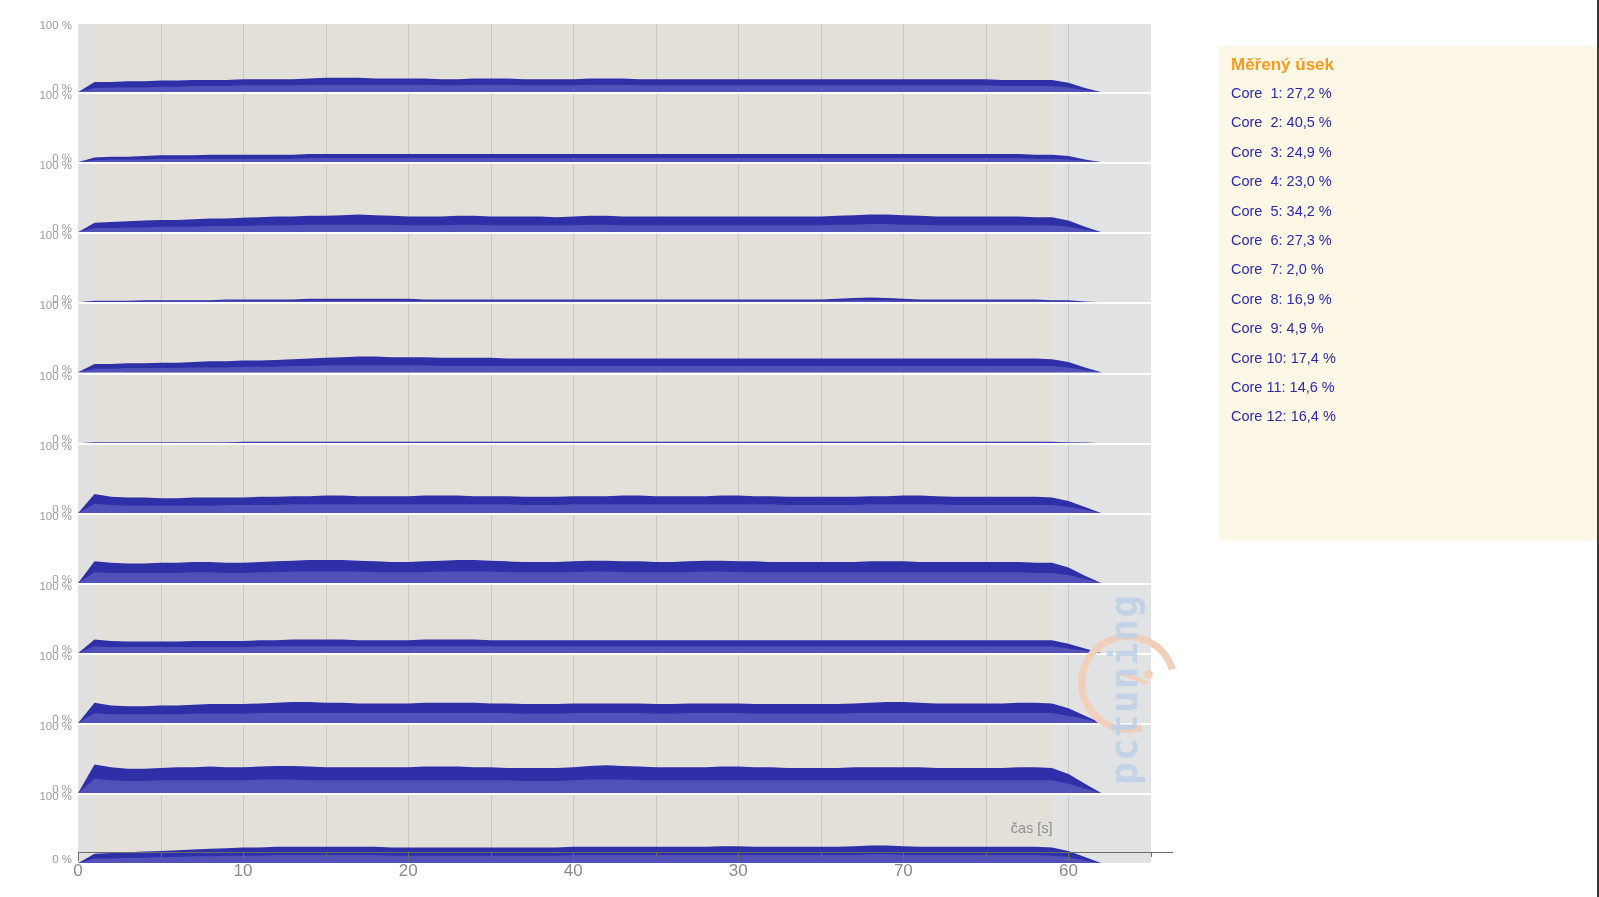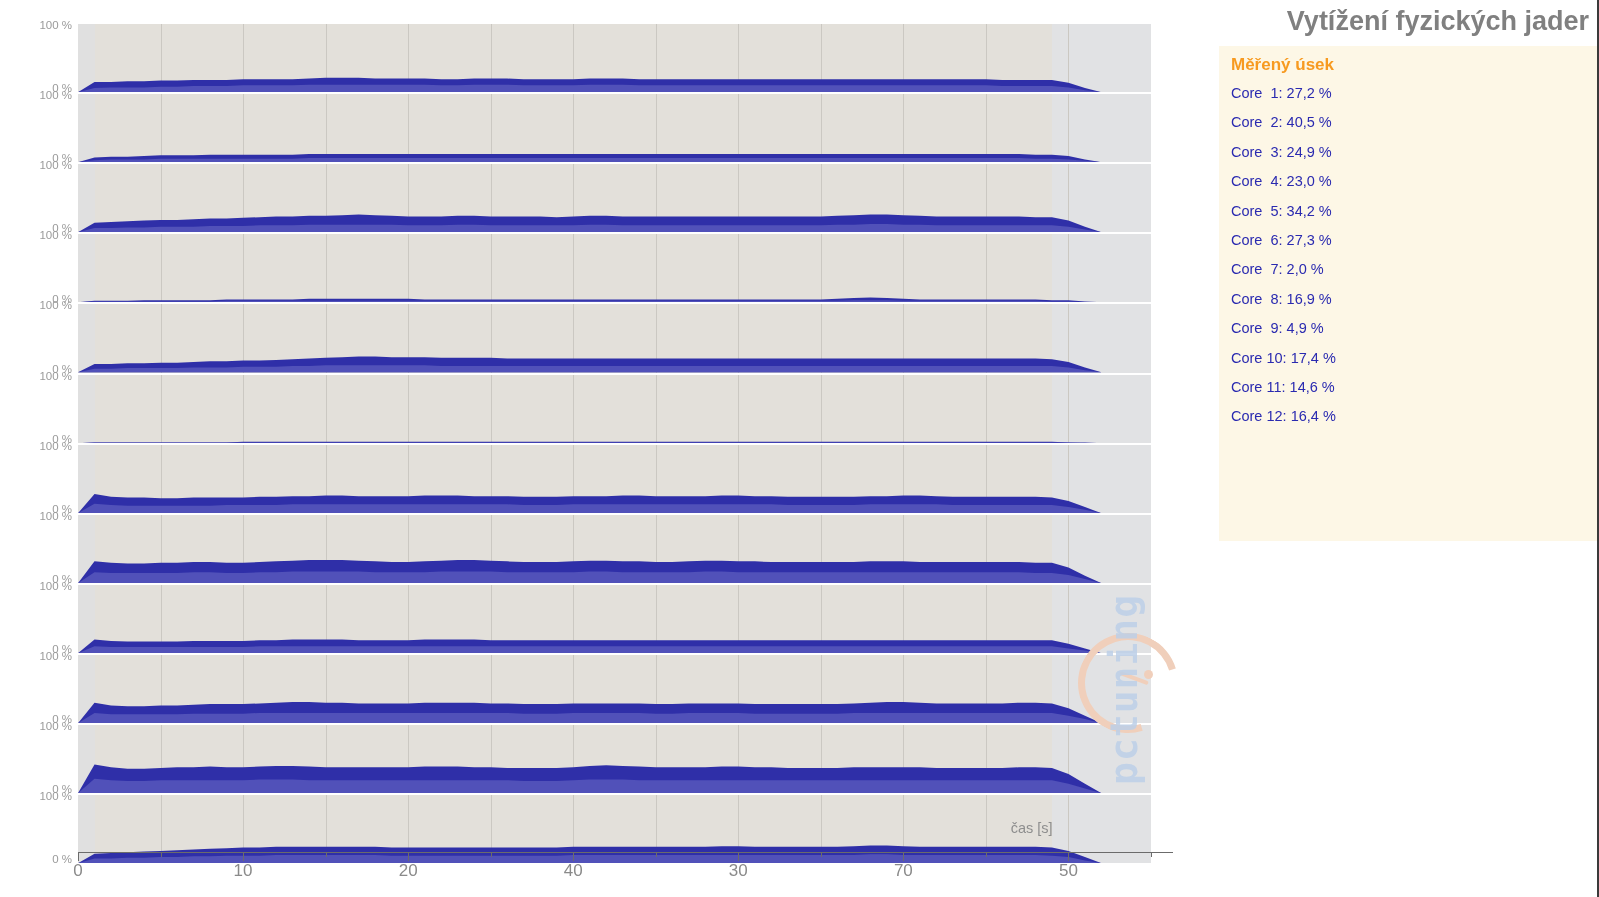--- a/index.html
+++ b/index.html
@@ -365,41 +365,40 @@
         <div class="xtlabel" style="left: 243.077px;">10</div>
         <div class="xtick major" style="left: 408.154px;"></div>
         <div class="xtlabel" style="left: 408.154px;">20</div>
         <div class="xtick major" style="left: 573.231px;"></div>
         <div class="xtlabel" style="left: 573.231px;">40</div>
         <div class="xtick major" style="left: 738.308px;"></div>
         <div class="xtlabel" style="left: 738.308px;">30</div>
         <div class="xtick major" style="left: 903.385px;"></div>
         <div class="xtlabel" style="left: 903.385px;">70</div>
         <div class="xtick major" style="left: 1068.46px;"></div>
-        <div class="xtlabel" style="left: 1068.46px;">50</div>
+        <div class="xtlabel" style="left: 1068.46px;">60</div>
         <div class="xtick minor" style="left: 160.538px;"></div>
         <div class="xtick minor" style="left: 325.615px;"></div>
         <div class="xtick minor" style="left: 490.692px;"></div>
         <div class="xtick minor" style="left: 655.769px;"></div>
         <div class="xtick minor" style="left: 820.846px;"></div>
         <div class="xtick minor" style="left: 985.923px;"></div>
         <div class="xtick minor" style="left: 1151px;"></div>
       </div>
     <div id="axis-title" style="left: 1010.68px; top: 820px;">čas [s]</div>
 
     <div id="watermark">
       <div id="wm-ring"></div>
       <div id="wm-hand"></div>
       <div id="wm-dot"></div>
       <div id="wm-text">pctuning</div>
     </div>
   </div>
 
   <div id="side">
-    <div id="page-title">Vytížení fyzických jader</div>
     <div id="legend-box">
       <div id="legend-title">Měřený úsek</div>
       <div id="legend-list">
           <div class="legend-item">Core  1: 27,2 %</div>
           <div class="legend-item">Core  2: 40,5 %</div>
           <div class="legend-item">Core  3: 24,9 %</div>
           <div class="legend-item">Core  4: 23,0 %</div>
           <div class="legend-item">Core  5: 34,2 %</div>
           <div class="legend-item">Core  6: 27,3 %</div>
           <div class="legend-item">Core  7: 2,0 %</div>

